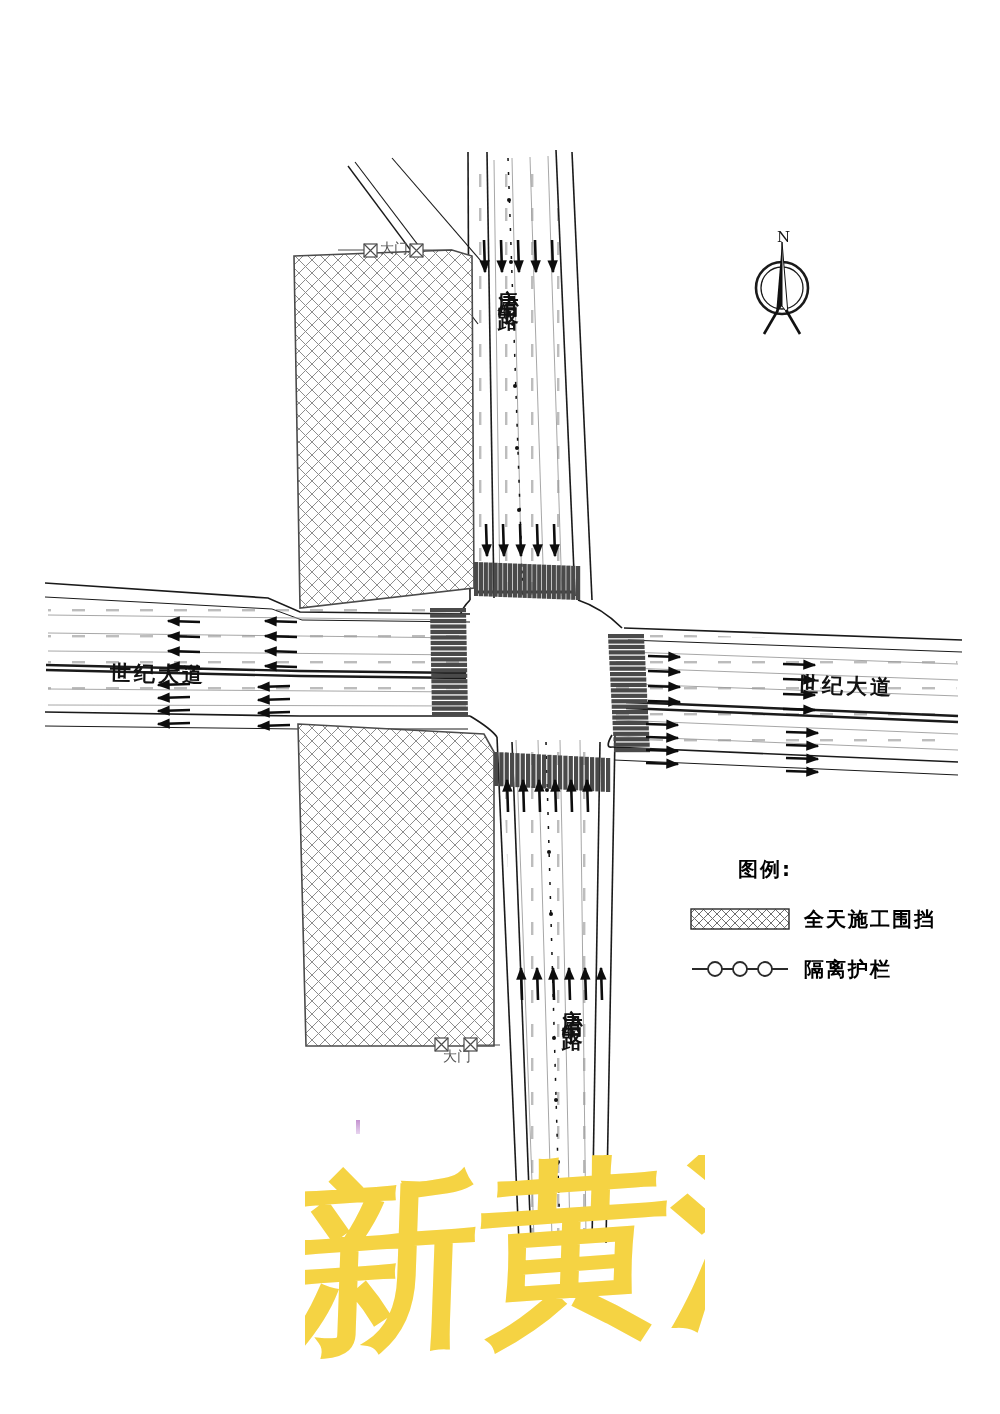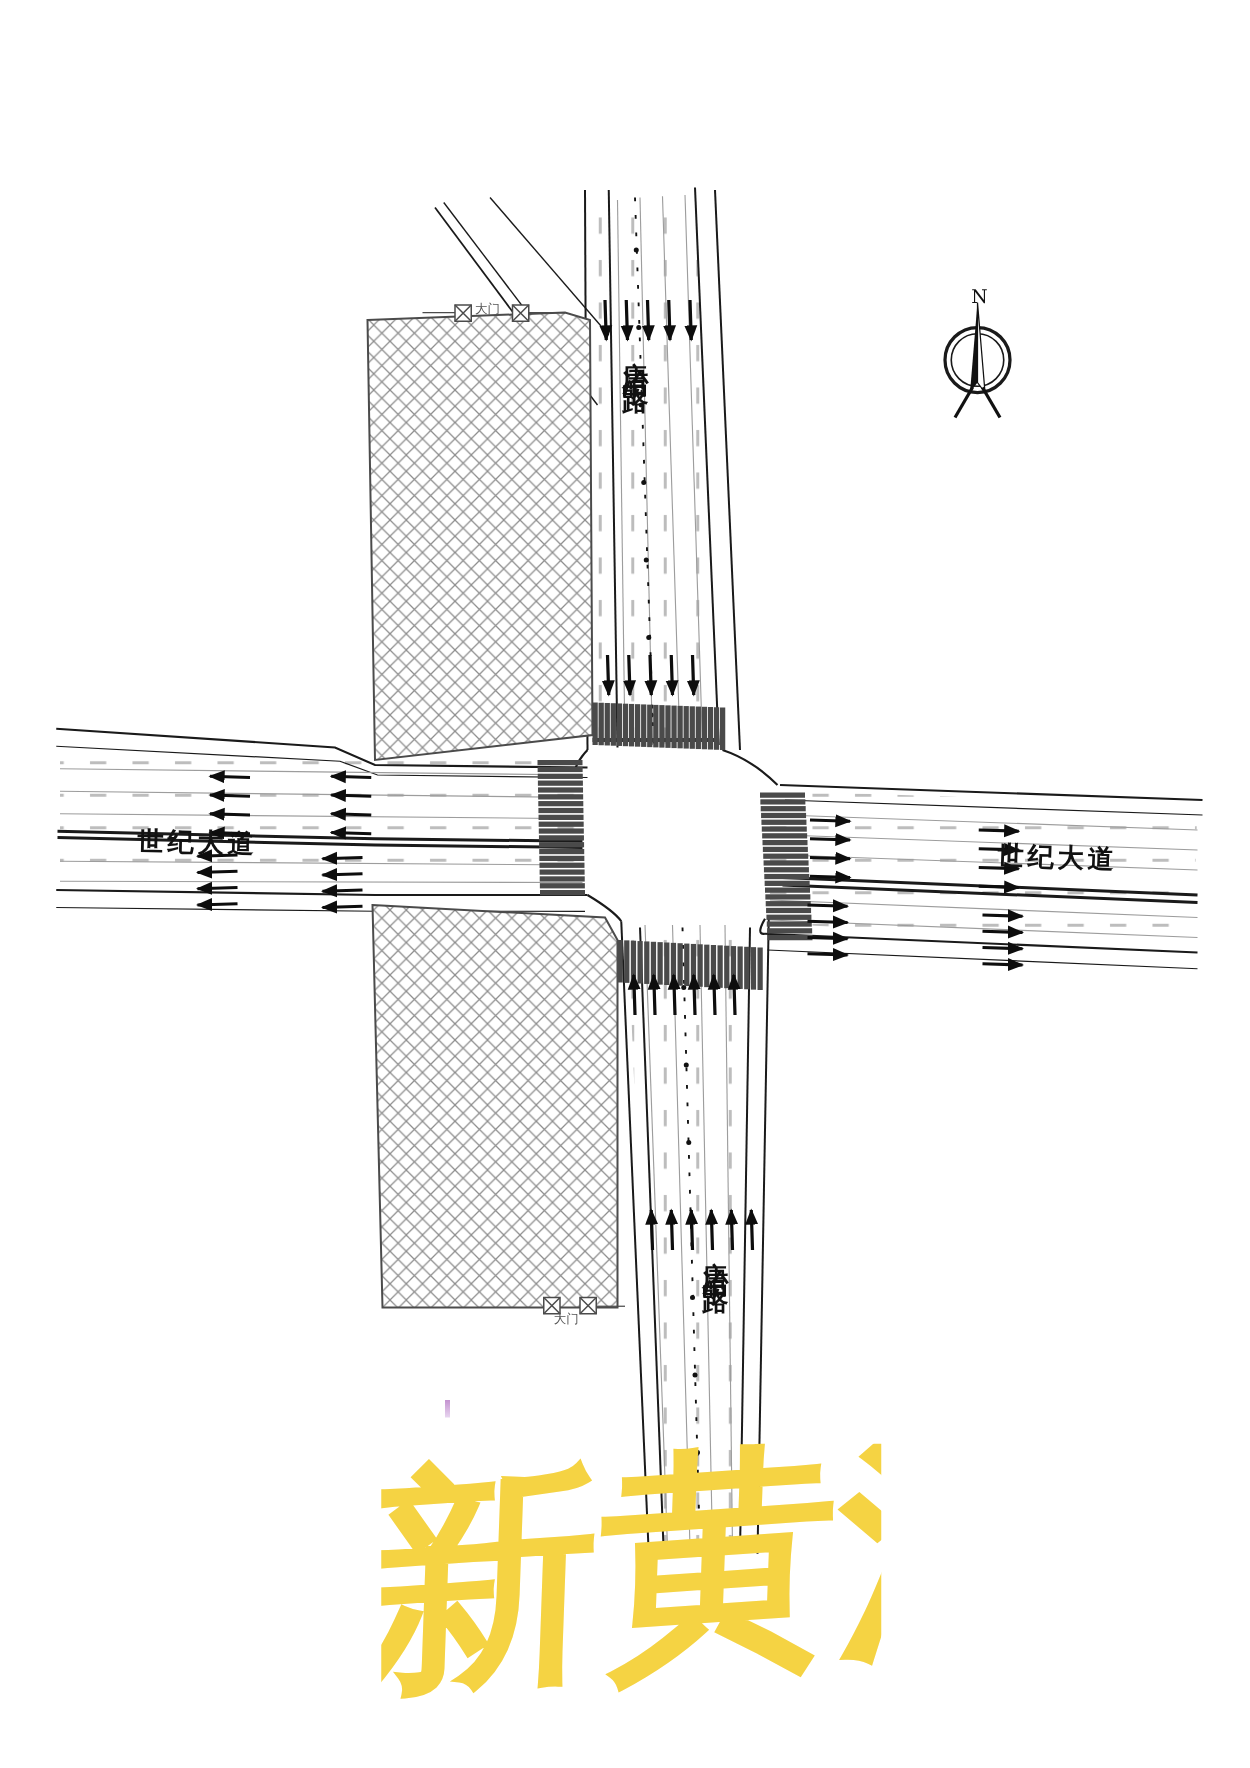--- a/index.html
+++ b/index.html
@@ -8,21 +8,21 @@
   #map-root{position:absolute;inset:0;}
   svg#plan{position:absolute;left:0;top:0;width:1000px;height:1414px;}
 
   
   .lbl{position:absolute;color:#111;white-space:nowrap;}
   .road-v{writing-mode:vertical-rl;text-orientation:upright;
           font-size:21px;letter-spacing:7px;font-weight:600;
           font-family:"DejaVu Serif",serif;}
   .road-h{font-size:21px;letter-spacing:3px;font-weight:600;
           font-family:"DejaVu Serif",serif;}
-  .gate{font-size:10px;letter-spacing:0px;color:#555;
+  .gate{font-size:14px;letter-spacing:0px;color:#555;
         font-family:"DejaVu Sans",sans-serif;}
   .compass-n{font-size:15px;font-family:"DejaVu Serif",serif;}
 
   #legend{position:absolute;left:690px;top:856px;width:300px;}
   #legend .title{font-size:20px;font-weight:700;letter-spacing:2px;
         font-family:"DejaVu Sans",sans-serif;margin-left:48px;}
   #legend .row{display:flex;align-items:center;margin-top:22px;}
   #legend .row .sym{width:100px;flex:0 0 100px;height:28px;position:relative;}
   #legend .row .txt{font-size:20px;font-weight:700;letter-spacing:2px;
         margin-left:14px;font-family:"DejaVu Sans",sans-serif;}
@@ -372,20 +372,44 @@
   <div class="lbl road-h" style="left:110px;top:660px;transform:rotate(1.2deg);">世纪大道</div>
 
   <div class="lbl road-h" style="left:798px;top:672px;transform:rotate(2deg);">世纪大道</div>
 
   <div class="lbl gate" style="left:380px;top:240px;">大门</div>
 
   <div class="lbl gate" style="left:443px;top:1048px;">大门</div>
 
   <div class="lbl compass-n" style="left:777px;top:228px;">N</div>
 
+  <div id="legend">
+    <div class="title">图例:</div>
+
+    <div class="row">
+      <div class="sym">
+        <svg width="100" height="28" viewBox="0 0 100 28">
+          <rect x="1" y="4" width="98" height="20" fill="url(#hatchXsm)" stroke="#2a2a2a" stroke-width="1.4"></rect>
+        </svg>
+      </div>
+      <div class="txt">全天施工围挡</div>
+    </div>
+
+    <div class="row">
+      <div class="sym">
+        <svg width="100" height="28" viewBox="0 0 100 28">
+          <line x1="2" y1="14" x2="98" y2="14" stroke="#2a2a2a" stroke-width="1.8"></line>
+          <circle cx="25" cy="14" r="7" fill="#fff" stroke="#2a2a2a" stroke-width="1.8"></circle>
+          <circle cx="50" cy="14" r="7" fill="#fff" stroke="#2a2a2a" stroke-width="1.8"></circle>
+          <circle cx="75" cy="14" r="7" fill="#fff" stroke="#2a2a2a" stroke-width="1.8"></circle>
+        </svg>
+      </div>
+      <div class="txt">隔离护栏</div>
+    </div>
+  </div>
 
   <div id="wm-dot"></div>
 
   <div id="watermark">
     <svg width="400" height="230" viewBox="0 0 400 230">
       <text x="0" y="180" font-size="190" font-weight="700" font-family="DejaVu Serif, serif" fill="#f5d343" transform="skewX(-6) rotate(-4 0 180)">新黄河</text>
     </svg>
   </div>
 </div>
 

